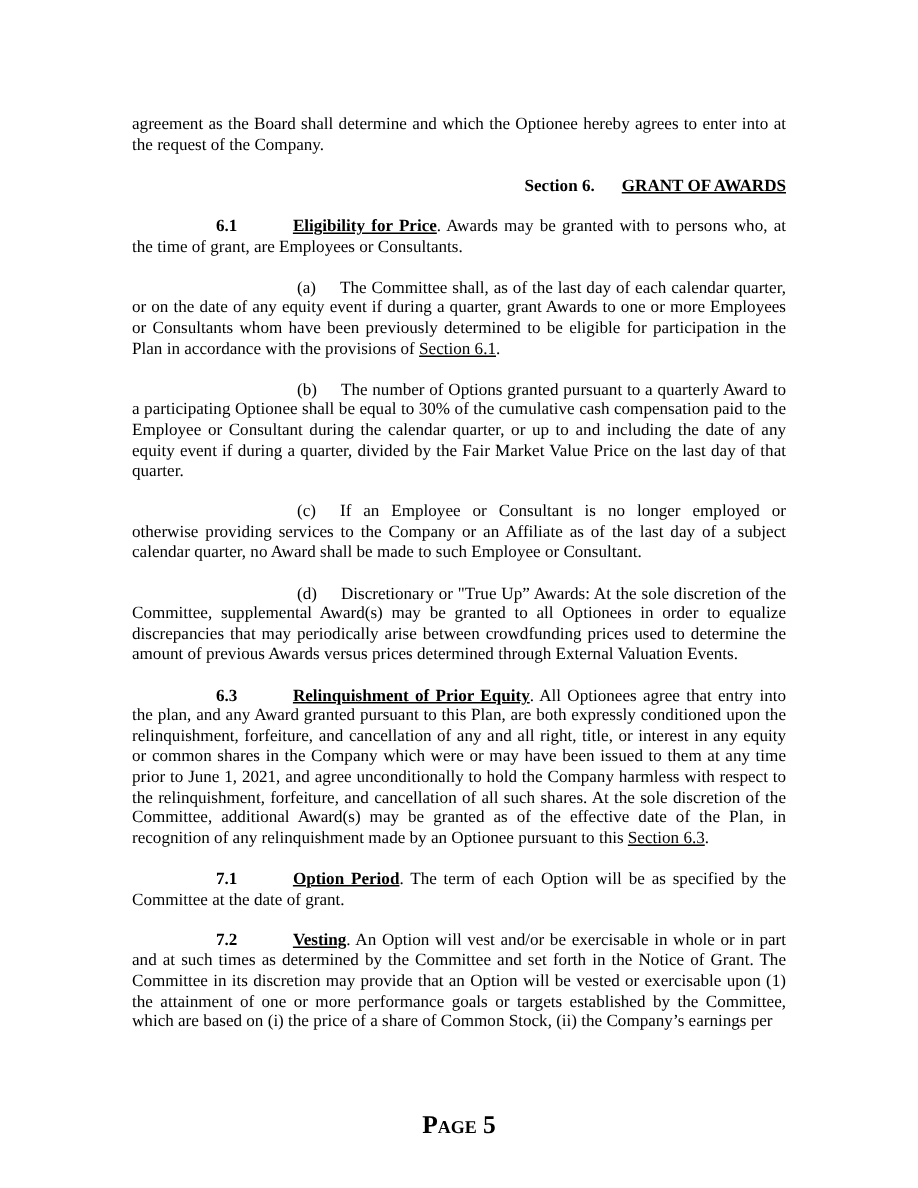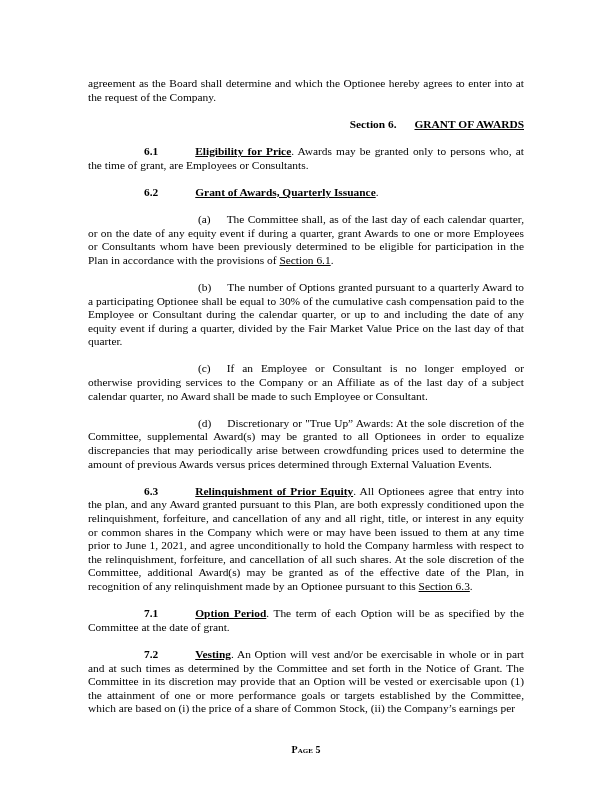--- a/index.html
+++ b/index.html
@@ -43,36 +43,35 @@
   .t37 { width: 37px; }
   .t16 { width: 16px; }
   .footer {
     position: absolute;
     left: 0;
     right: 0;
     top: 743px;
     text-align: center;
     font-weight: bold;
     font-variant: small-caps;
-    font-size: 10px;
+    font-size: 17px;
   }
 </style>
 </head>
 <body>
 
 <div class="page">
   <div class="body-col">
 
     <p><span>agreement as the Board shall determine and which the Optionee hereby agrees to enter into at the request of the Company.</span></p>
 
     <p class="sec"><span class="b">Section 6.</span><span class="tab t18"></span><span class="bu">GRANT OF AWARDS</span></p>
 
-    <p class="sub"><span class="b">6.1</span><span class="tab t37"></span><span class="bu">Eligibility for Price</span><span>.  Awards may be granted only to persons who, at the time of grant, are Employees or Consultants.</span></p>
+    <p class="sub"><span class="b">6.1</span><span class="tab t37"></span><span class="bu">Eligibility for Price</span><span>.  Awards may be granted with to persons who, at the time of grant, are Employees or Consultants.</span></p>
 
-    <p class="sub"><span class="b">6.2</span><span class="tab t37"></span><span class="bu">Grant of Awards, Quarterly Issuance</span><span>.</span></p>
 
     <p class="let"><span>(a)</span><span class="tab t16"></span><span>The Committee shall, as of the last day of each calendar quarter, or on the date of any equity event if during a quarter, grant Awards to one or more Employees or Consultants whom have been previously determined to be eligible for participation in the Plan in accordance with the provisions of </span><span class="u">Section 6.1</span><span>.</span></p>
 
     <p class="let"><span>(b)</span><span class="tab t16"></span><span>The number of Options granted pursuant to a quarterly Award to a participating Optionee shall be equal to 30% of the cumulative cash compensation paid to the Employee or Consultant during the calendar quarter, or up to and including the date of any equity event if during a quarter, divided by the Fair Market Value Price on the last day of that quarter.</span></p>
 
     <p class="let"><span>(c)</span><span class="tab t16"></span><span>If an Employee or Consultant is no longer employed or otherwise providing services to the Company or an Affiliate as of the last day of a subject calendar quarter, no Award shall be made to such Employee or Consultant.</span></p>
 
     <p class="let"><span>(d)</span><span class="tab t16"></span><span>Discretionary or "True Up” Awards: At the sole discretion of the Committee, supplemental Award(s) may be granted to all Optionees in order to equalize discrepancies that may periodically arise between crowdfunding prices used to determine the amount of previous Awards versus prices determined through External Valuation Events.</span></p>
 
     <p class="sub"><span class="b">6.3</span><span class="tab t37"></span><span class="bu">Relinquishment of Prior Equity</span><span>.  All Optionees agree that entry into the plan, and any Award granted pursuant to this Plan, are both expressly conditioned upon the relinquishment, forfeiture, and cancellation of any and all right, title, or interest in any equity or common shares in the Company which were or may have been issued to them at any time prior to June 1, 2021, and agree unconditionally to hold the Company harmless with respect to the relinquishment, forfeiture, and cancellation of all such shares.  At the sole discretion of the Committee, additional Award(s) may be granted as of the effective date of the Plan, in recognition of any relinquishment made by an Optionee pursuant to this </span><span class="u">Section 6.3</span><span>.</span></p>

